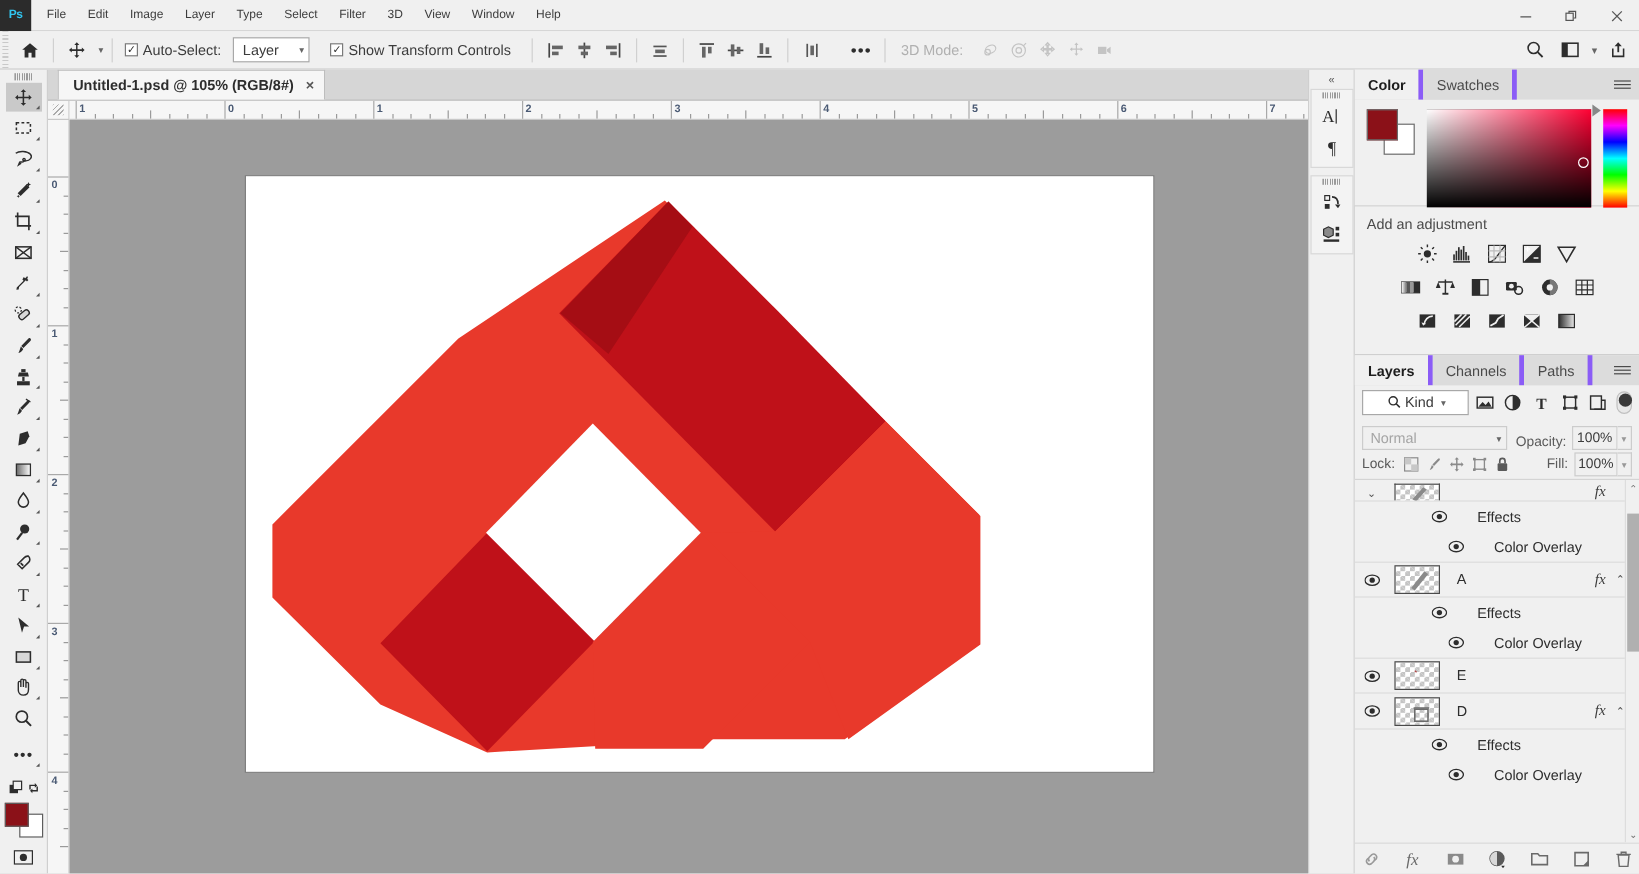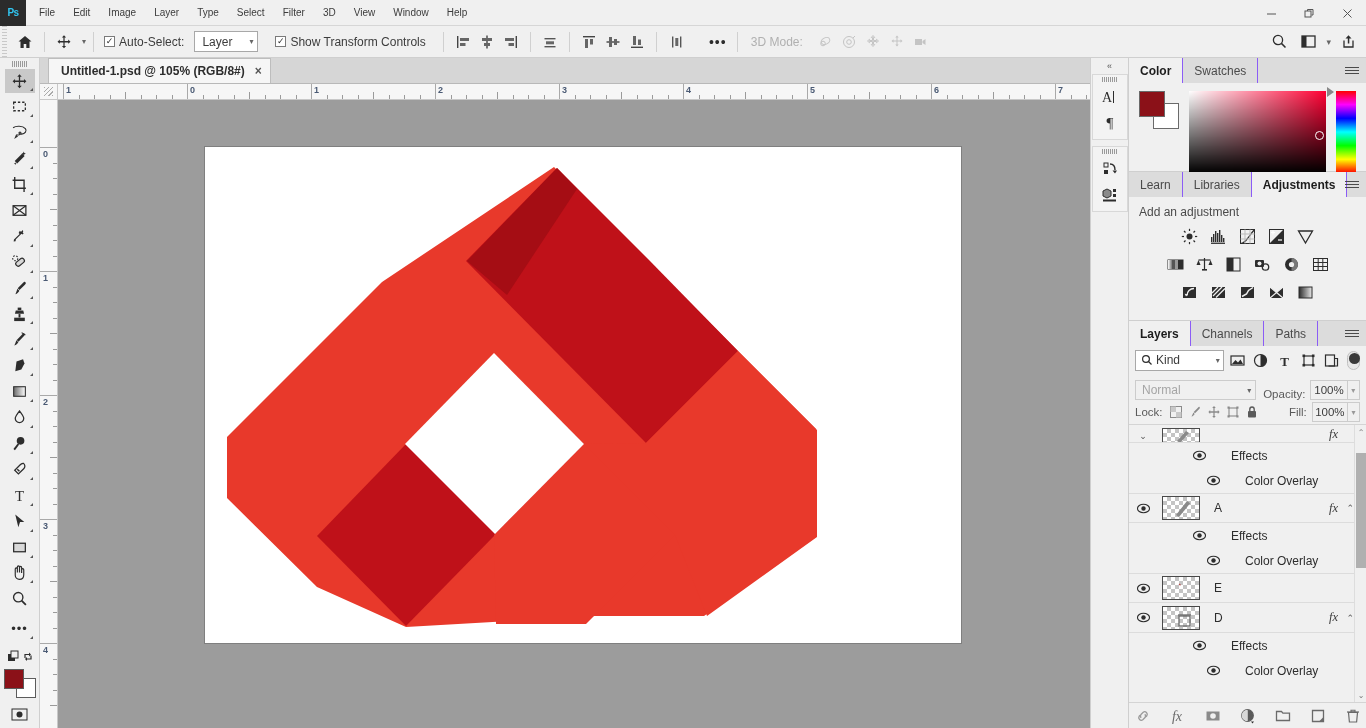--- a/index.html
+++ b/index.html
@@ -114,21 +114,21 @@
   .ds-btn { width:34px; height:26px; display:flex; align-items:center;
     justify-content:center; }
 
   
   #rightdock { width:238px; background:#f0f0f0; display:flex;
     flex-direction:column; border-left:1px solid #cfcfcf; }
   .panel { border-bottom:1px solid #cfcfcf; }
   .ptabs { height:25px; display:flex; align-items:stretch; background:#dcdcdc;
     position:relative; }
   .ptab { padding:0 11px; display:flex; align-items:center; font-size:12px;
-    color:#4a4a4a; background:#dcdcdc; border-right:1px solid #8b5cf6; }
+    color:#4a4a4a; background:#dcdcdc; border-right:4px solid #8b5cf6; }
   .ptab.active { background:#f0f0f0; color:#1d1d1d; font-weight:bold; }
   .pmenu { position:absolute; right:7px; top:0; height:25px; display:flex;
     align-items:center; }
   .pmenu i { display:block; width:14px; height:1.5px; background:#4a4a4a;
     margin:1.5px 0; }
 
   
   #colorbody { height:88px; padding:8px 10px; display:flex; align-items:flex-start;
     background:#f0f0f0; }
   #cp-sw { position:relative; width:40px; height:38px; margin-right:10px; }
@@ -153,21 +153,21 @@
   #adj-title { font-size:12px; color:#4a4a4a; margin:2px 0 7px 2px; }
   .adj-row { display:flex; justify-content:center; gap:9px; margin-bottom:8px; }
   .adj-btn { width:20px; height:20px; display:flex; align-items:center;
     justify-content:center; }
 
   
   #layerspanel { flex:1; display:flex; flex-direction:column; min-height:0; }
   #lp-filter { height:28px; display:flex; align-items:center; padding:0 6px; }
   #kind-sel { width:90px; height:21px; border:1px solid #a8a8a8; background:#fff;
     display:flex; align-items:center; font-size:12px; padding:0 3px;
-    justify-content:space-between; }
+    justify-content:center; }
   .lp-ico { width:21px; height:21px; display:flex; align-items:center;
     justify-content:center; margin-left:3px; }
   #lp-toggle { width:13px; height:19px; border-radius:7px; background:#e8e8e8;
     border:1px solid #c0c0c0; position:relative; margin-left:5px; }
   #lp-toggle::before { content:""; position:absolute; top:1px; left:1px;
     width:11px; height:11px; border-radius:50%; background:#3a3a3a; }
   #lp-blend { height:26px; display:flex; align-items:flex-end; padding:0 6px; }
   #blend-sel { width:136px; height:20px; border:1px solid #ccc; background:#f0f0f0;
     display:flex; align-items:center; justify-content:space-between;
     padding:0 4px 0 6px; font-size:12px; color:#a5a5a5; }
@@ -840,32 +840,20 @@
         <div id="cp-field">
           <div id="cp-dot"></div>
         </div>
         <div id="cp-hue">
           <div id="cp-huemark"></div>
         </div>
       </div>
     </div>
 
     <div class="panel">
-      <div class="ptabs">
-        <div class="ptab">Learn</div>
-        <div class="ptab">Libraries</div>
-        <div class="ptab active">Adjustments</div>
-        <div class="pmenu">
-            <div>
-              <i></i>
-              <i></i>
-              <i></i>
-            </div>
-          </div>
-      </div>
       <div id="adjbody">
         <div id="adj-title">Add an adjustment</div>
 
         <div class="adj-row">
           <div class="adj-btn">
             <svg width="17" height="17" viewBox="0 0 17 17">
                 <circle cx="8.5" cy="8.5" r="3" fill="#2d2d2d"></circle>
                 <g stroke="#2d2d2d" stroke-width="1.2">
                   <line x1="8.5" y1="0.8" x2="8.5" y2="3"></line>
                   <line x1="8.5" y1="14" x2="8.5" y2="16.2"></line>

